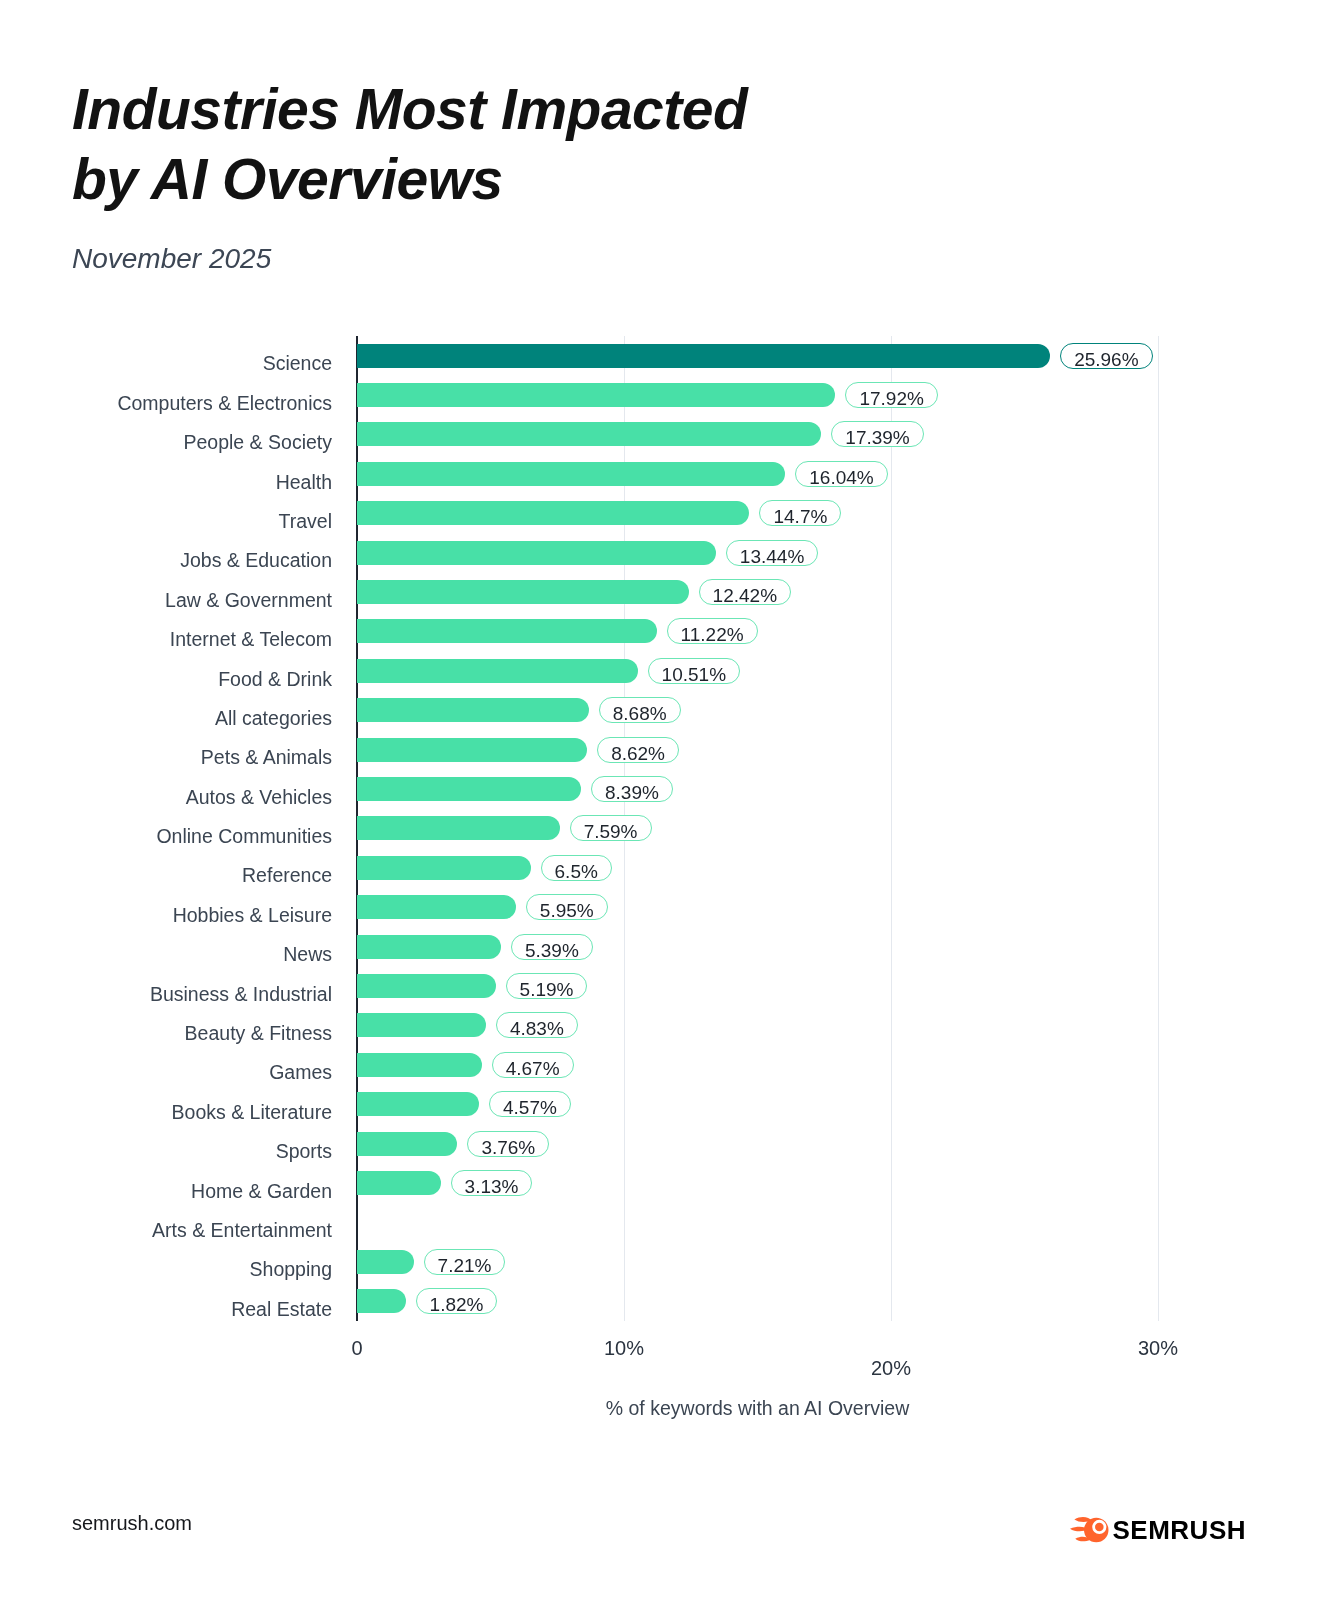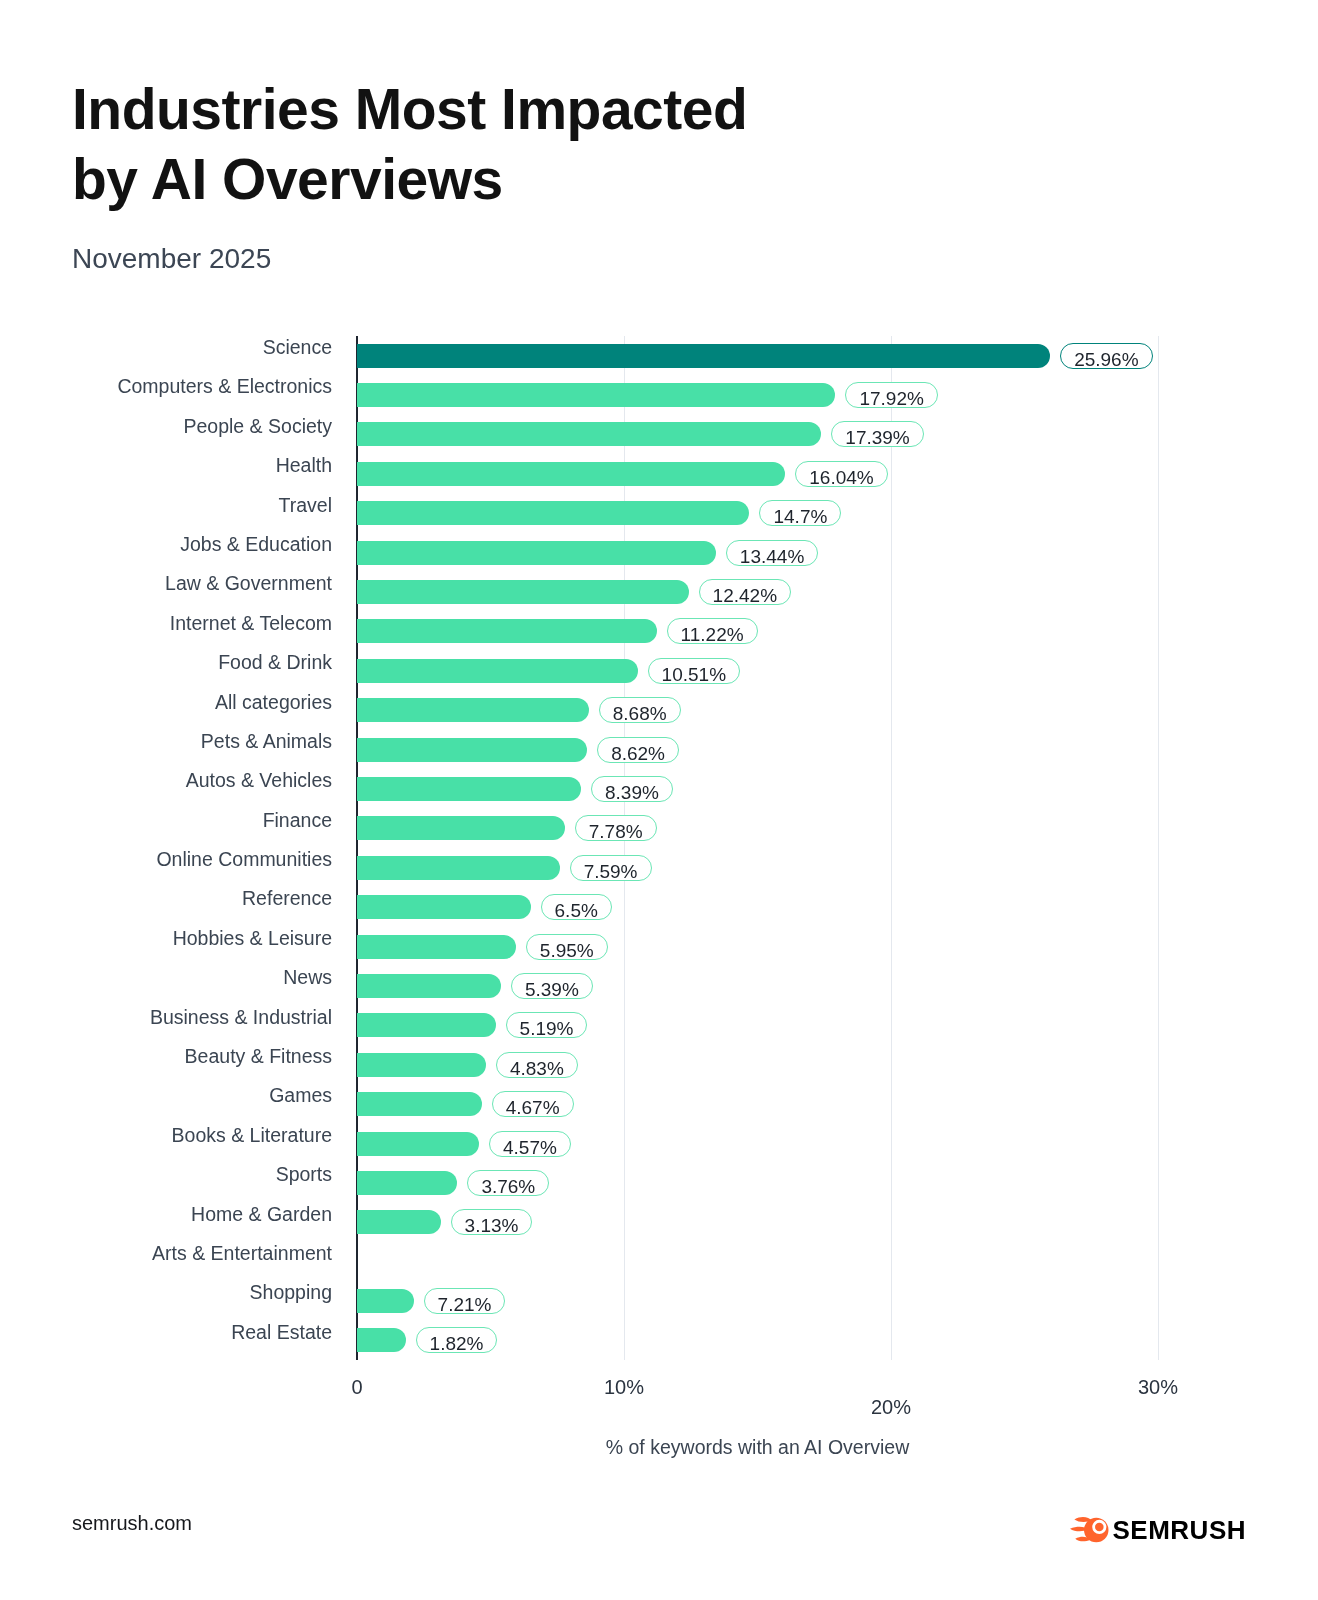--- a/index.html
+++ b/index.html
@@ -9,21 +9,21 @@
     color: #121212;
   }
   .page {
     position: relative;
     width: 1318px;
     height: 1600px;
     background: #ffffff;
     overflow: hidden;
   }
   
-  .header { padding: 74px 72px 0 72px; }
+  .header { padding: 74px 72px 0 72px; font-style: italic; }
   .title {
     font-size: 57px;
     line-height: 70px;
     font-weight: 700;
     letter-spacing: -0.5px;
     color: #121212;
   }
   .subtitle {
     margin-top: 28px;
     font-size: 28px;
@@ -47,21 +47,21 @@
   }
   .gridline {
     position: absolute;
     top: 0; bottom: 0;
     width: 1px;
     background: #e4e8ee;
   }
   .rows { position: relative; z-index: 1; }
   .bar-row {
     display: flex;
-    align-items: flex-start;
+    align-items: flex-end;
     height: 39.4px;
   }
   .bar-label {
     width: 285px;
     padding-right: 25px;
     text-align: right;
     font-size: 19.5px;
     color: #3b4552;
     white-space: nowrap;
     flex: none;
@@ -227,27 +227,20 @@
             <div class="bar-track">
               <div class="bar" style="width: 230.154px;"></div>
               <div class="value-badge">8.62%</div>
             </div>
           </div>
           <div class="bar-row">
             <div class="bar-label">Autos &amp; Vehicles</div>
             <div class="bar-track">
               <div class="bar" style="width: 224.013px;"></div>
               <div class="value-badge">8.39%</div>
-            </div>
-          </div>
-          <div class="bar-row">
-            <div class="bar-label">Finance</div>
-            <div class="bar-track">
-              <div class="bar" style="width: 207.726px;"></div>
-              <div class="value-badge">7.78%</div>
             </div>
           </div>
           <div class="bar-row">
             <div class="bar-label">Online Communities</div>
             <div class="bar-track">
               <div class="bar" style="width: 202.653px;"></div>
               <div class="value-badge">7.59%</div>
             </div>
           </div>
           <div class="bar-row">

